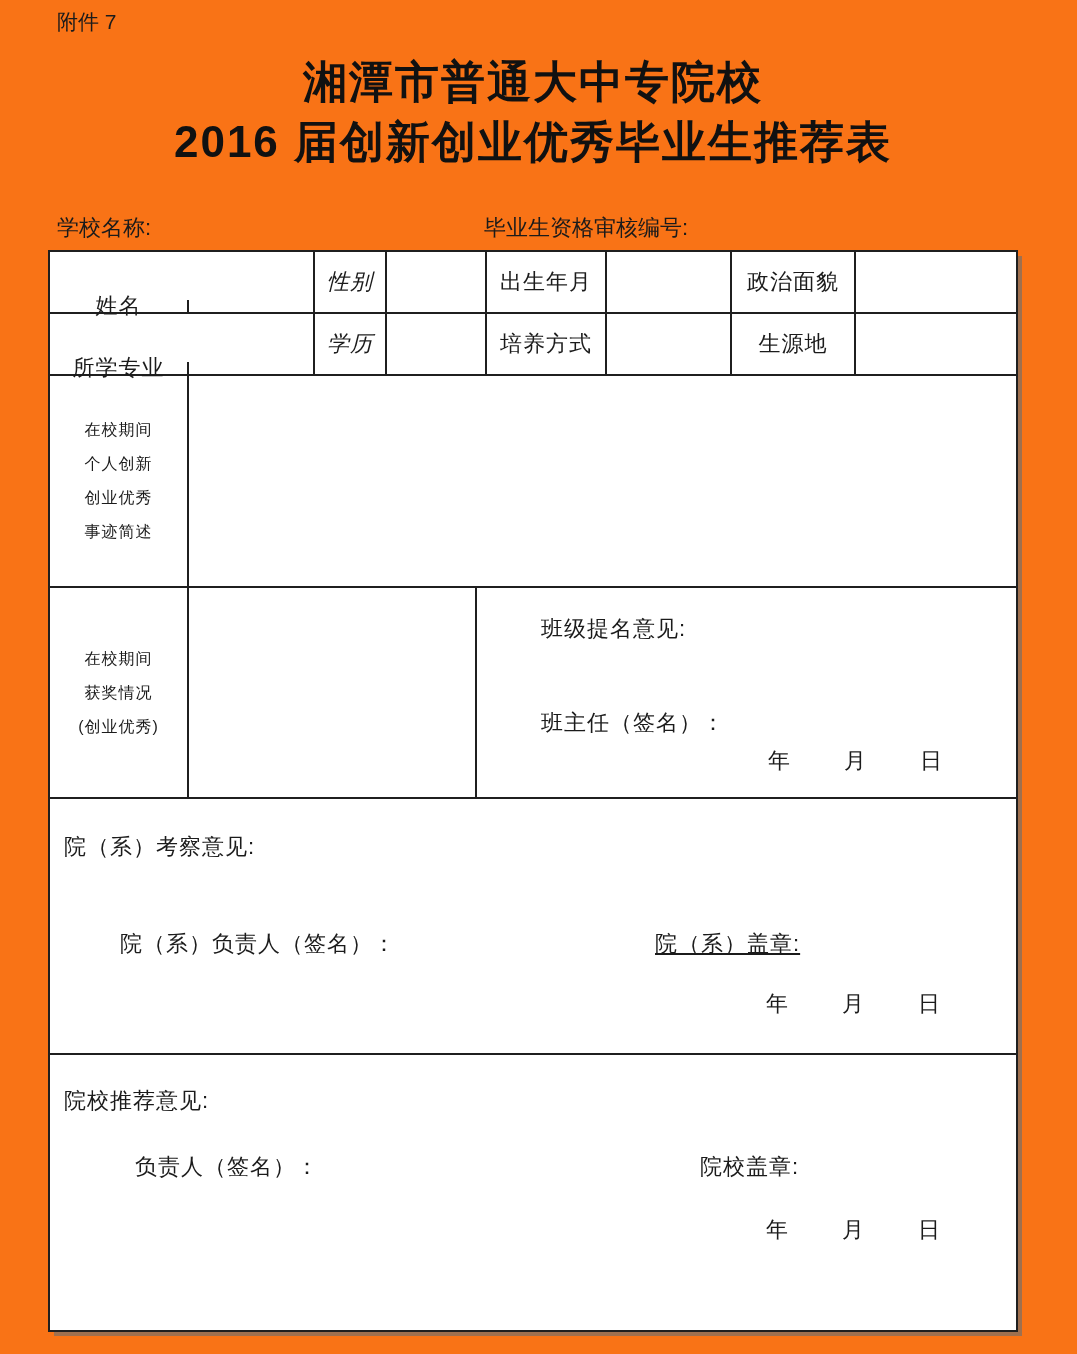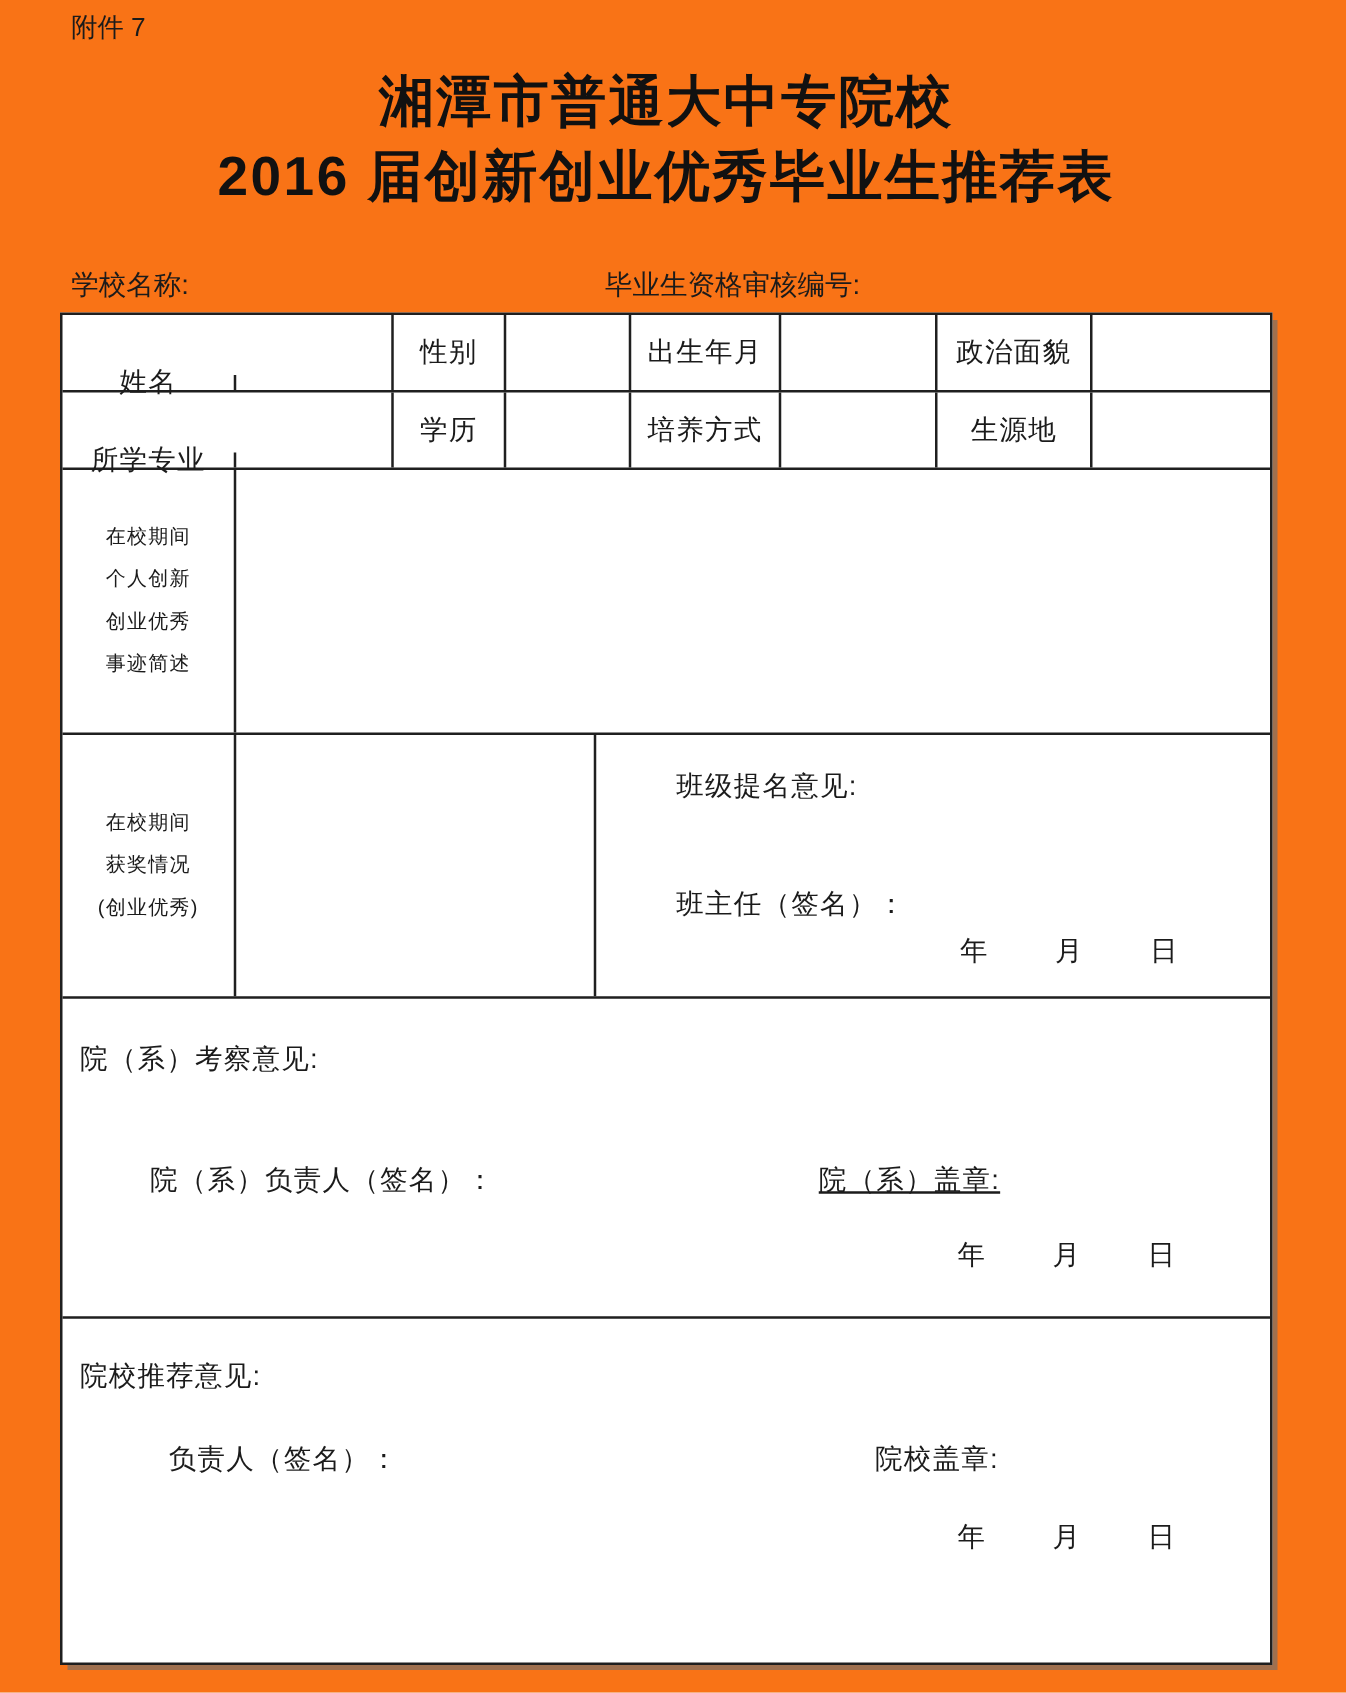--- a/index.html
+++ b/index.html
@@ -23,21 +23,21 @@
   }
   .trow { display:flex; flex-direction:row; width:100%; border-bottom:2px solid #1f1f1f; }
   .trow:last-child { border-bottom:none; flex:1; }
   .cell { border-right:2px solid #1f1f1f; display:flex; align-items:center; justify-content:center; }
   .cell:last-child { border-right:none; }
   .r-info { height:62px; }
   .r-deeds { height:212px; }
   .r-awards { height:211px; }
   .r-dept { height:256px; }
   .lbl { font-size:22px; letter-spacing:1px; white-space:nowrap; }
-  .c1 { width:139px;margin-top:48px; } .c2 { width:126px; } .c3 { width:90px; } .c4 { width:100px; }
+  .c1 { width:139px;margin-top:48px; } .c2 { width:126px; } .c3 { width:72px;font-style:italic; } .c4 { width:100px; }
   .c5 { width:120px; } .c6 { width:125px; } .c7 { width:124px; } .c8 { flex:1; }
   .deeds-label, .awards-label {
     width:139px; display:flex; flex-direction:column; align-items:center; justify-content:center;
     font-size:16px; line-height:34px; letter-spacing:1px;
   }
   .blank-wide { flex:1; }
   .awards-mid { width:288px; border-right:2px solid #1f1f1f; }
   .awards-right { flex:1; position:relative; border-right:none;margin-left:44px; }
   .pos { position:absolute; font-size:22px; letter-spacing:1px; white-space:nowrap; }
   .date-line { position:absolute; display:flex; gap:54px; font-size:22px; }

